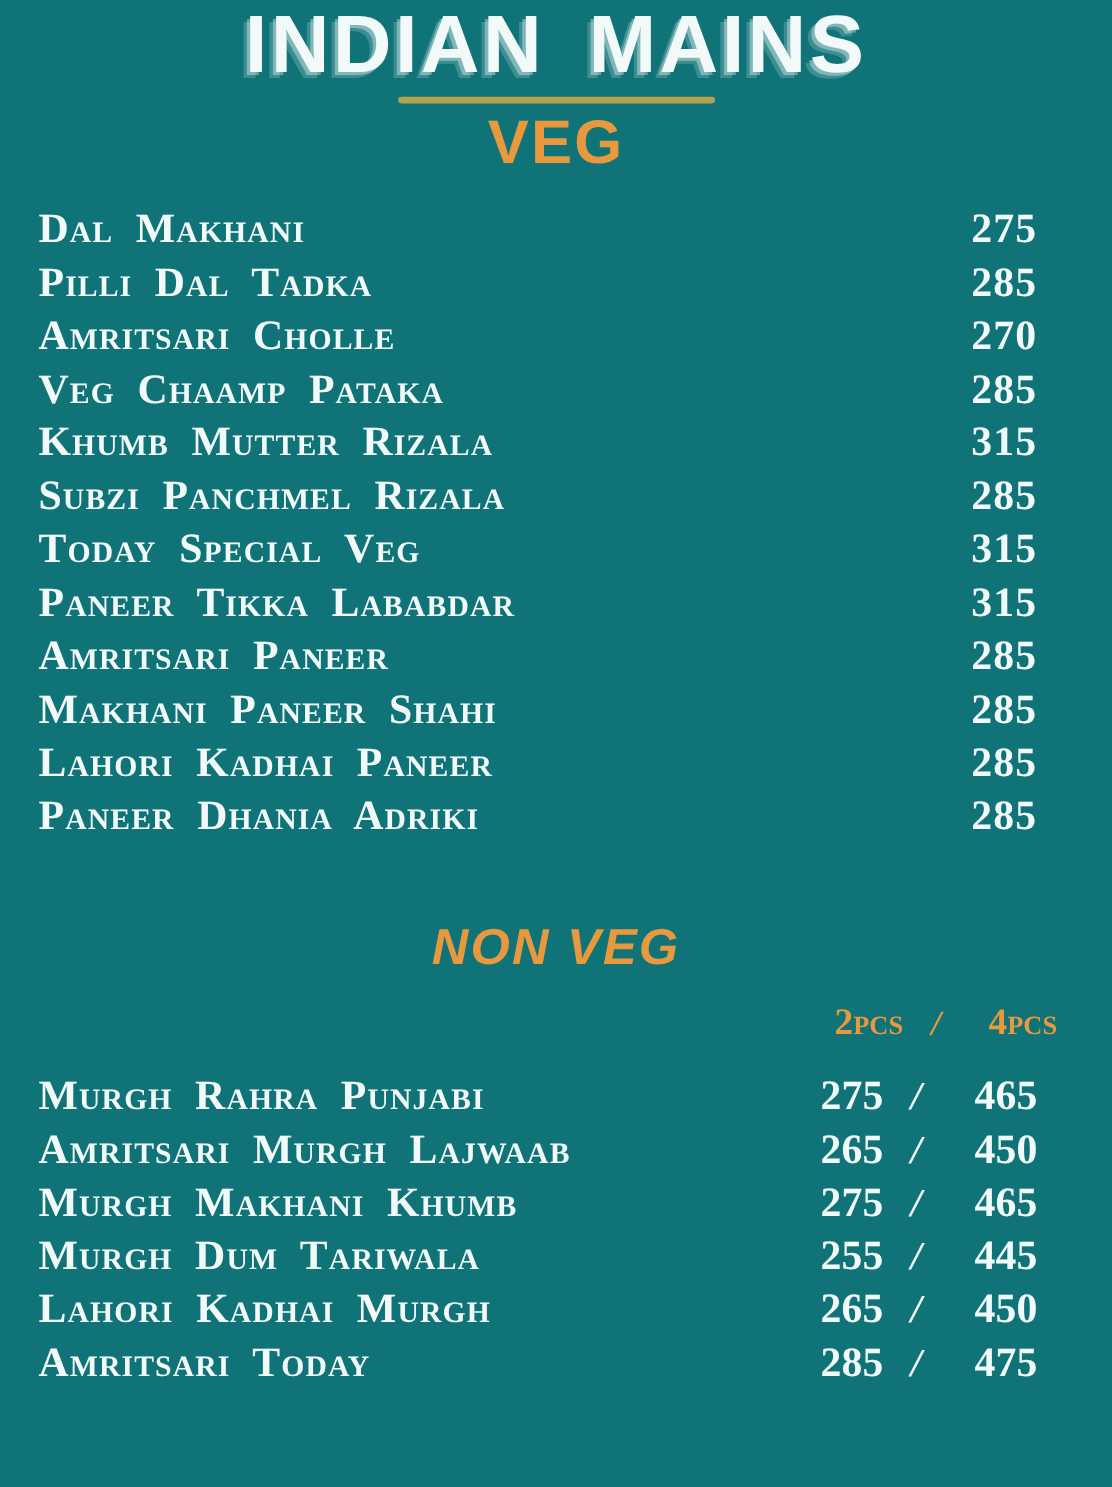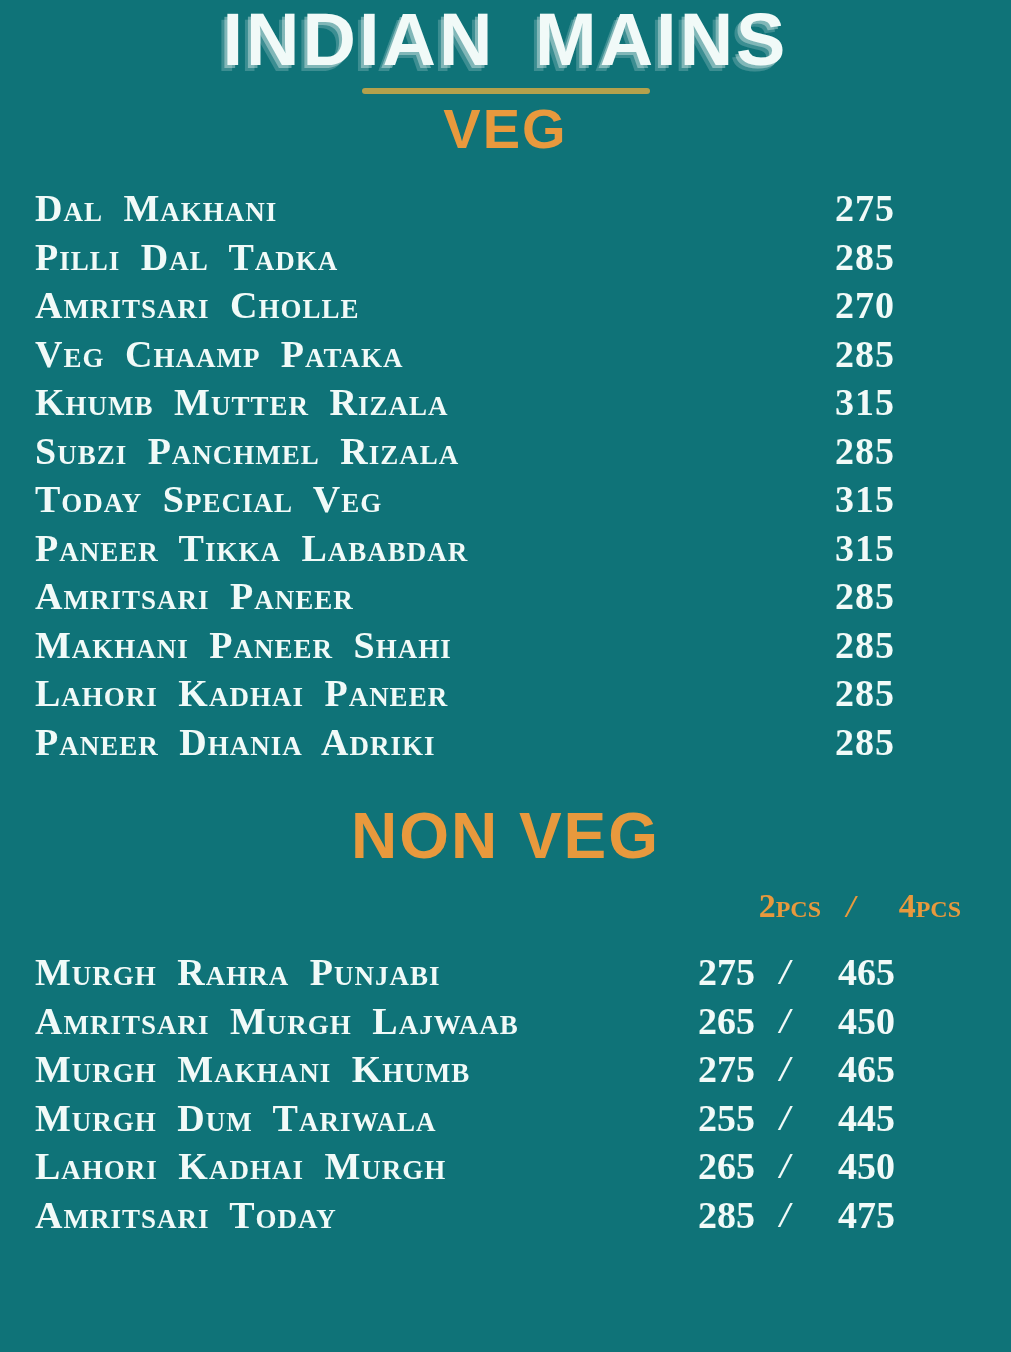--- a/index.html
+++ b/index.html
@@ -32,25 +32,25 @@
     background:var(--gold);
     margin:8px auto 0;
   }
   .section-heading{
     text-align:center;
     font-weight:800;
     color:var(--accent);
     letter-spacing:2px;
   }
   .veg-heading{margin-top:10px;font-size:56px;line-height:50px;}
-  .nonveg-heading{margin-top:44px;font-size:64px;line-height:52px;}
+  .nonveg-heading{margin-top:68px;font-size:46px;line-height:52px;font-style:italic;}
 
   .items{
     list-style:none;
-    padding:0 116px 0 35px;
+    padding:0 68px 0 35px;
   }
   .veg-items{margin-top:30px;}
   .nonveg-items{margin-top:24px;}
   .row{
     height:48.5px;
     display:flex;
     align-items:center;
     justify-content:space-between;
   }
   .serifcaps{

